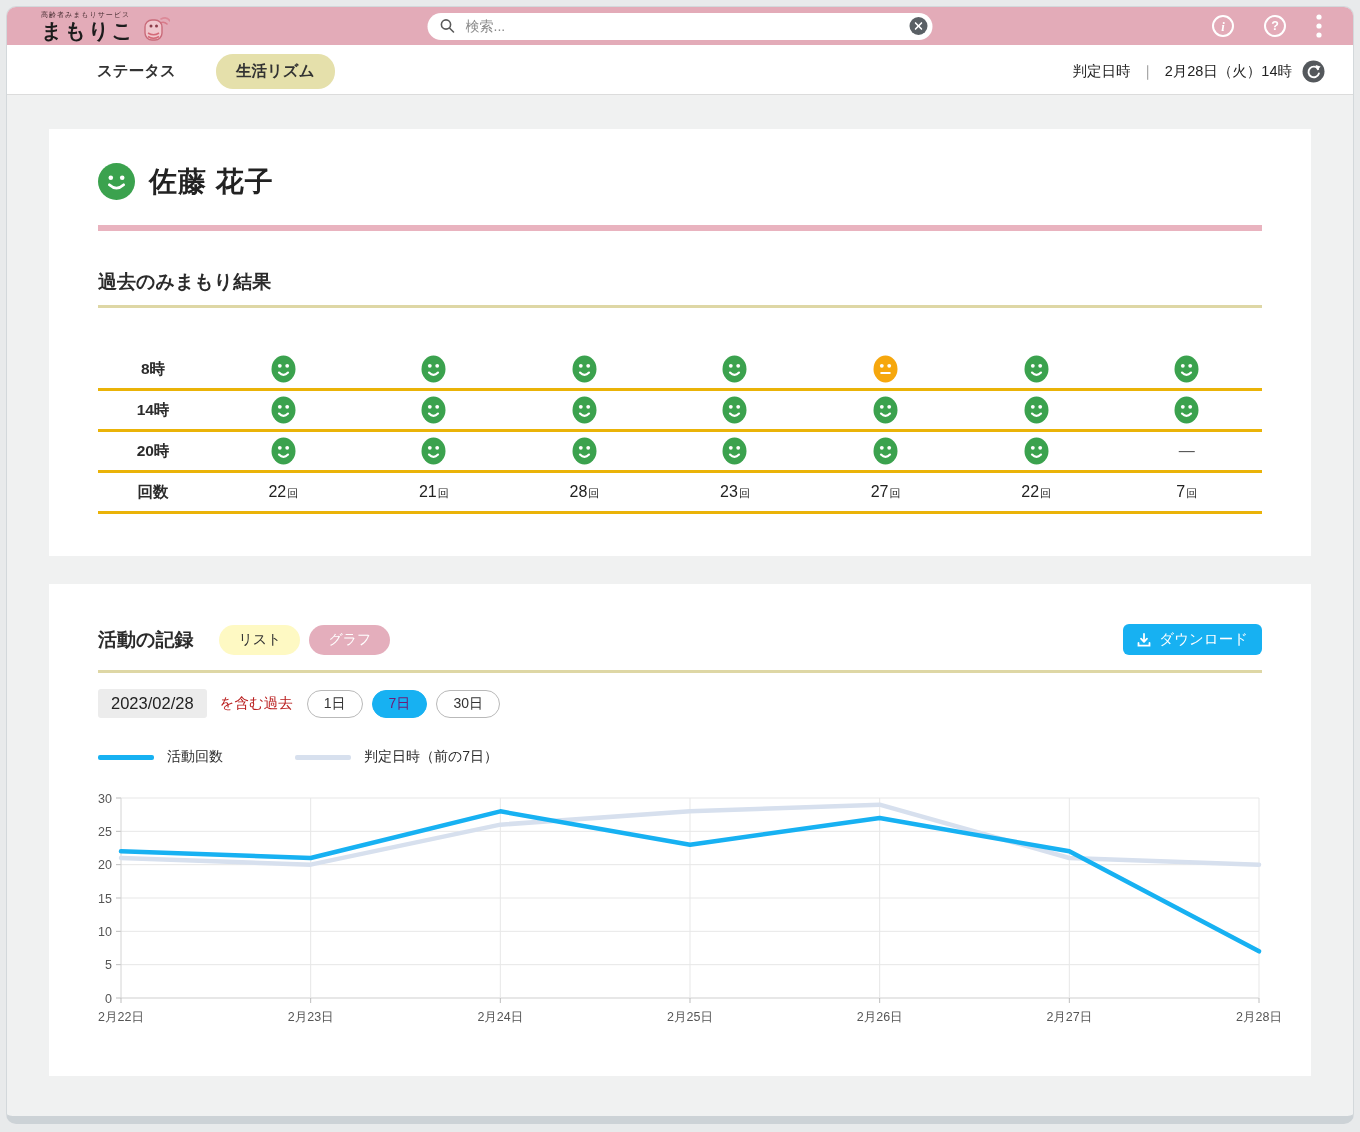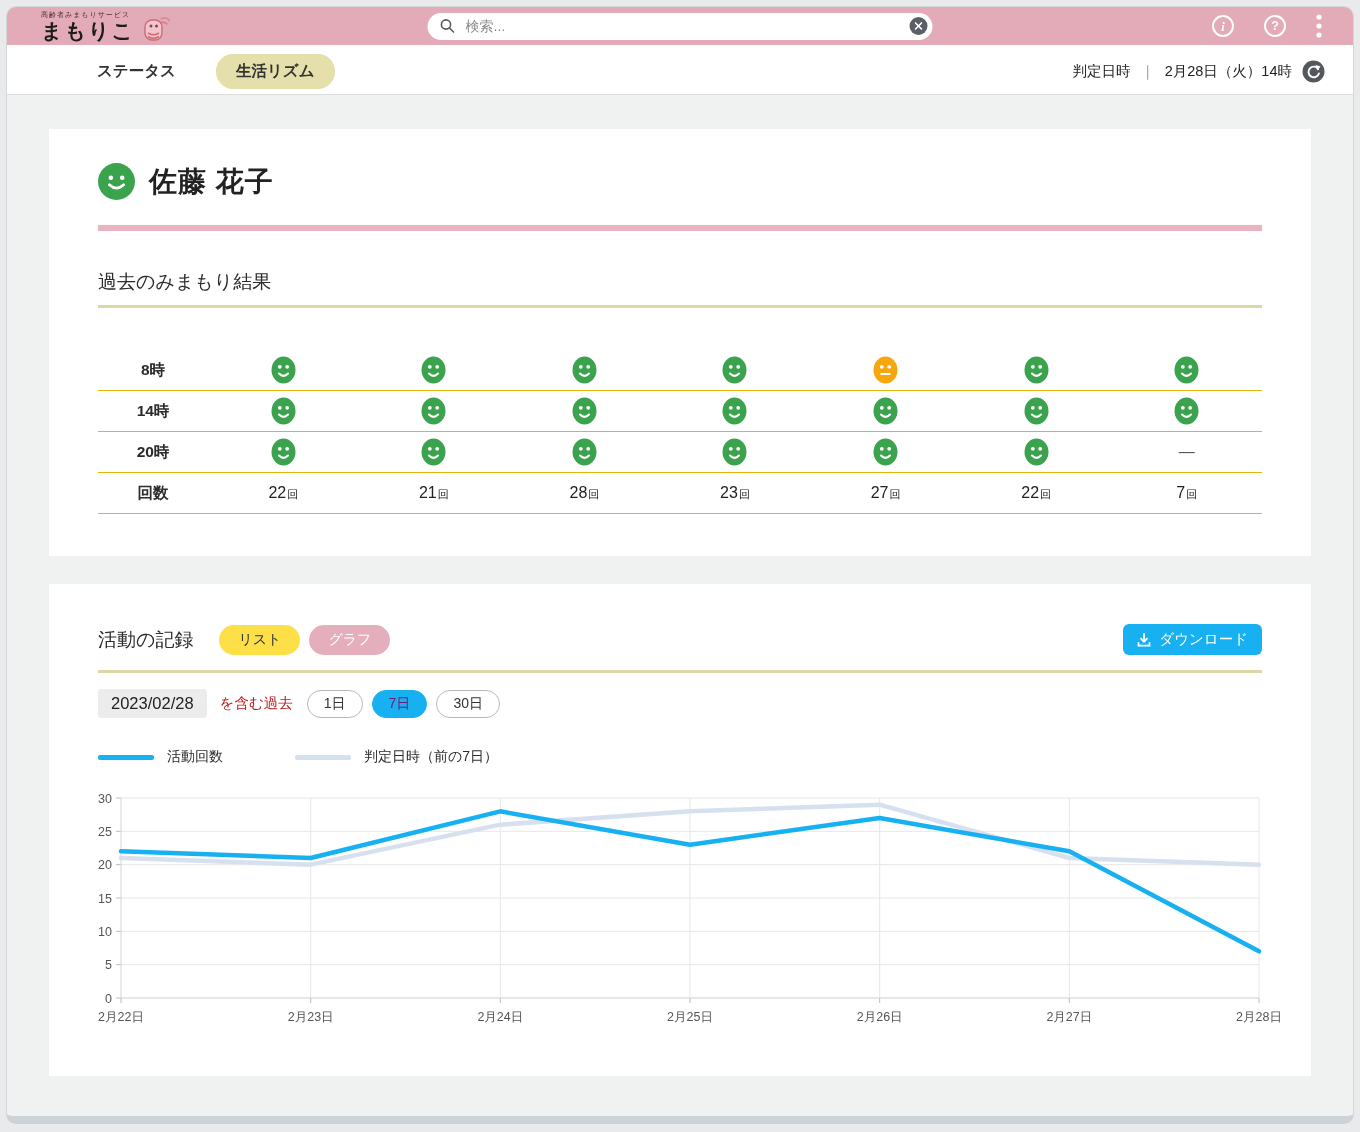--- a/index.html
+++ b/index.html
@@ -58,44 +58,44 @@
   .judgement { margin-left:auto; display:flex; align-items:center; font-size:14.5px; color:#222; }
   .judgement .sep { margin:0 10px; color:#888; }
   .refresh-btn { background:none; border:none; padding:0; margin-left:10px; cursor:pointer; display:flex; }
   
   .content { padding:34px 42px 0; }
   .card { background:#fff; }
   .card1 { padding:34px 49px 42px; }
   .profile { display:flex; align-items:flex-start; gap:14px; }
   .profile-name { font-size:28px; font-weight:700; color:#222; letter-spacing:1px; }
   .pink-divider { height:6px; background:#e9b3bf; margin-top:24px; }
-  .section-title { font-size:19px; font-weight:400; color:#2b2b2b; margin-top:38px; }
+  .section-title { font-size:19px; font-weight:700; color:#2b2b2b; margin-top:38px; }
   .tan-underline { height:3px; background:#ded7a5; margin-top:10px; }
   
   .history-table { margin-top:42px; }
   .t-row {
     display:grid; grid-template-columns:110px repeat(7,1fr);
-    align-items:center; height:41px; border-bottom:1px solid #eab308;
+    align-items:center; height:41px; border-bottom:3px solid #eab308;
   }
   .t-row > div { text-align:center; }
   .t-head { background:#f0f0f1; border-bottom:1px solid #d6d6d6; font-weight:700; font-size:15.5px; color:#2b2b2b; }
   .row-label { font-weight:700; font-size:15.5px; color:#2b2b2b; }
   .status-dash { color:#555; font-size:16px; }
   .count-num { font-size:16px; color:#222; }
   .count-unit { font-size:11px; color:#222; margin-left:1px; }
   .cell-icon { vertical-align:middle; }
   
   .card2 { margin-top:28px; padding:40px 49px 50px; }
   .activity-head { display:flex; align-items:center; }
   .view-pills { margin-left:26px; display:flex; gap:9px; }
   .pill {
     border:none; font-family:inherit; cursor:pointer;
     border-radius:15px; padding:6px 19px; font-size:14px;
   }
-  .pill-list { background:#fde047; color:#333; }
+  .pill-list { background:#fef9c3; color:#333; }
   .pill-graph { background:#e4aebc; color:#fff; }
   .download-btn {
     margin-left:auto; background:#17b1f2; color:#fff; border:none; cursor:pointer;
     font-family:inherit; border-radius:6px; padding:6px 14px; font-size:14.5px;
     display:flex; align-items:center; gap:8px;
   }
   .as-of { text-align:right; font-size:14px; color:#222; margin-top:9px; }
   .date-row { margin-top:16px; display:flex; align-items:center; }
   .date-box {
     background:#ececec; border:none; font-family:inherit; font-size:16.5px; color:#222;

